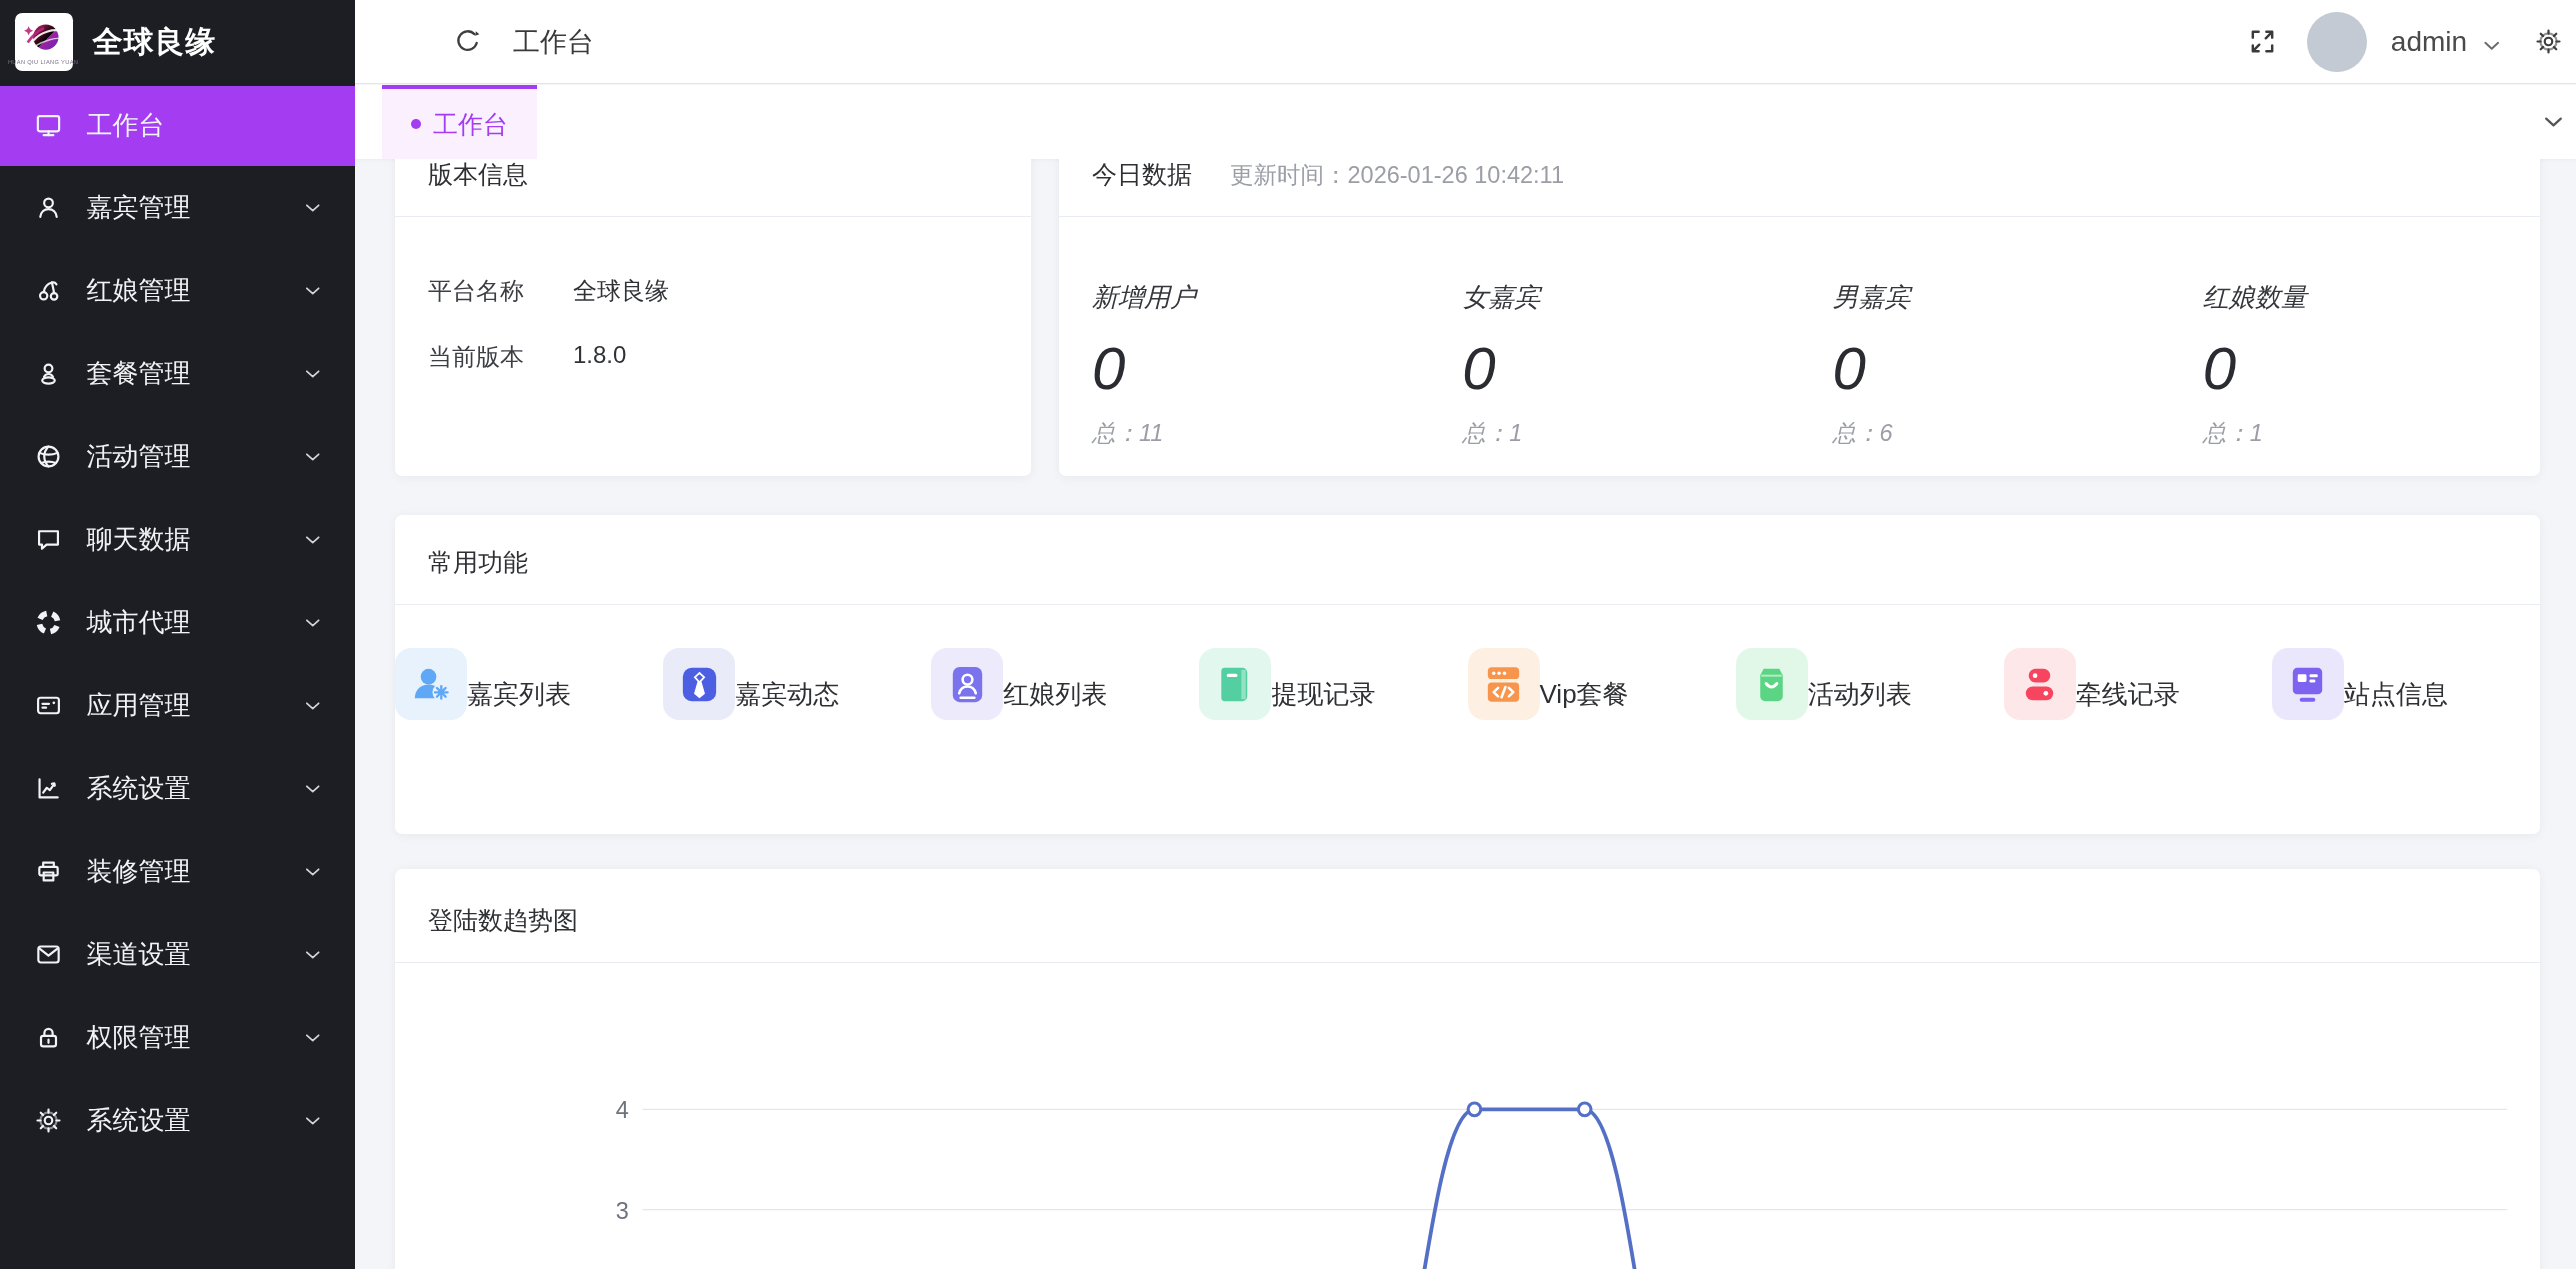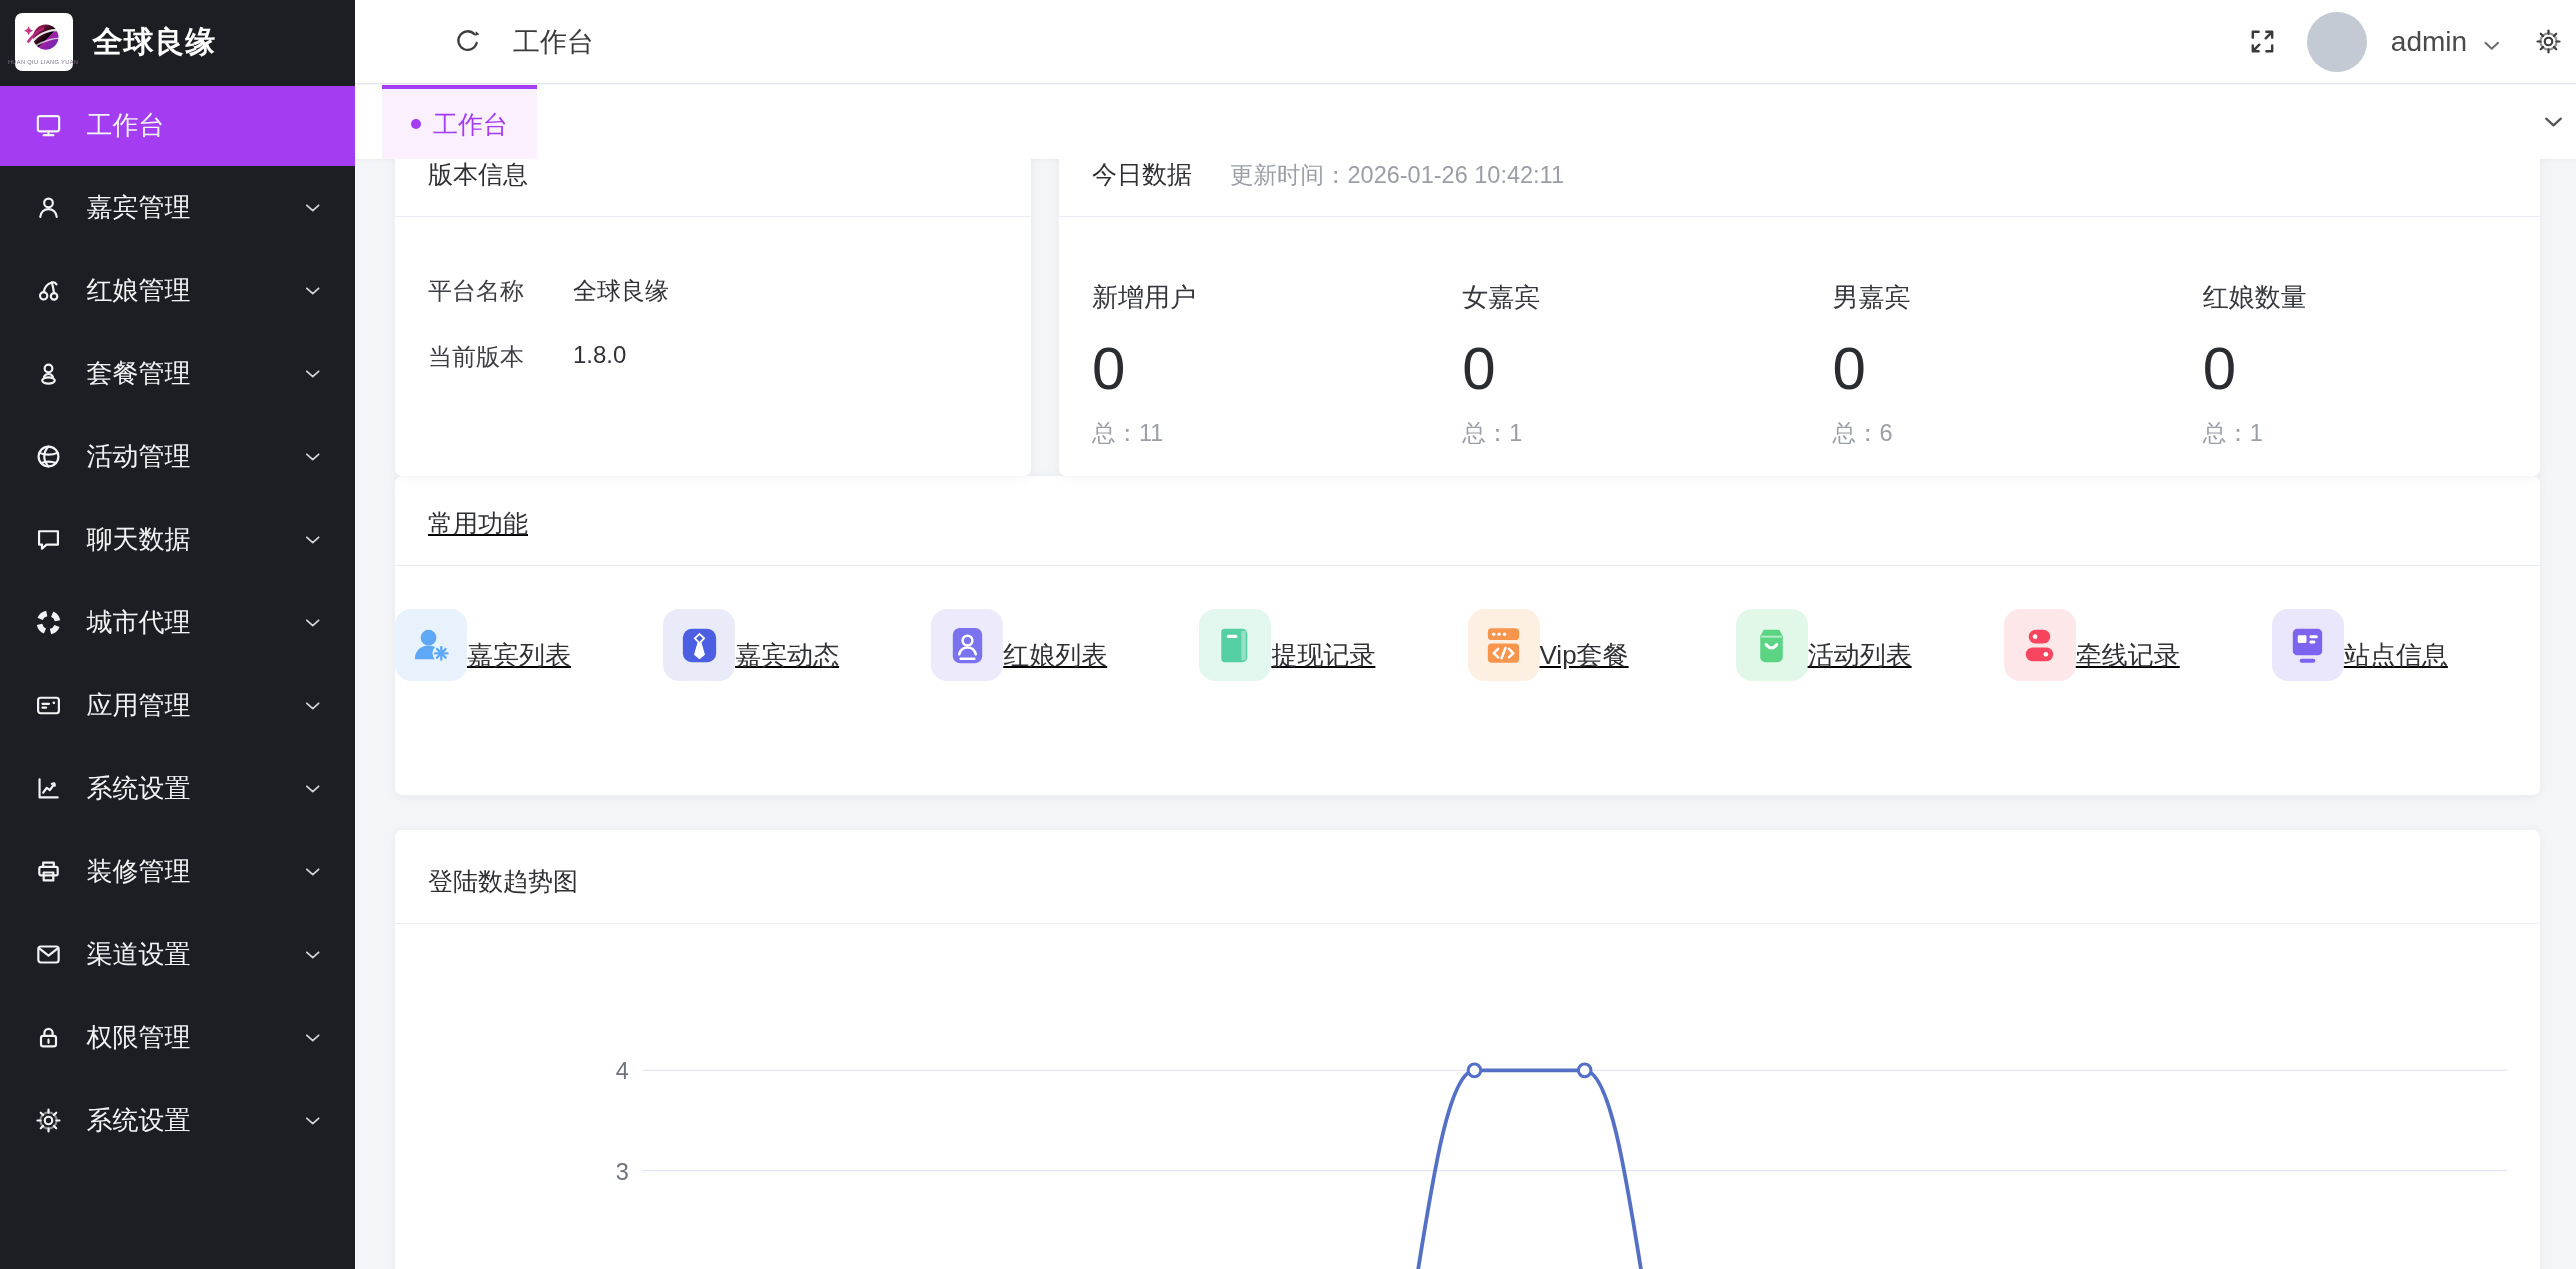--- a/index.html
+++ b/index.html
@@ -50,25 +50,25 @@
   .card-title{font-size:25px;color:#2f3033;font-weight:500;line-height:29px;}
   .row1{display:flex;gap:28px;margin-top:-32px;}
   .version-card{width:636px;height:349px;flex:0 0 auto;}
   .v-body{padding:58px 33px 0;}
   .v-row{display:flex;font-size:24px;margin-bottom:34px;}
   .v-label{width:145px;color:#3c3e44;}
   .v-value{color:#303236;}
   .today-card{flex:1;height:349px;}
   .update-time{font-size:23.5px;color:#9b9ea6;margin-left:38px;line-height:27px;}
   .stats{display:flex;padding-top:63px;}
-  .stat{width:25%;padding-left:33px;box-sizing:border-box;}
+  .stat{width:25%;padding-left:33px;box-sizing:border-box;font-style:italic;}
   .stat-label{font-size:26px;color:#35373c;}
   .stat-value{font-size:60px;color:#2a2c31;margin-top:23.5px;line-height:1;}
   .stat-total{font-size:23.5px;color:#9b9ea6;margin-top:18px;}
-  .quick-card{width:100%;height:319px;text-decoration:underline;}
+  .quick-card{width:100%;height:319px;margin-top:39px;}
   .quick-items{display:flex;padding-top:43px;}
   .q-item{flex:1;display:flex;flex-direction:row;align-items:center;cursor:pointer;}
   .q-tile{width:72px;height:72px;border-radius:16.3px;display:flex;align-items:center;justify-content:center;}
   .q-tile svg{width:47px;height:47px;display:block;}
   .q-label{font-size:26px;color:#2f3034;margin-top:20px;}
   .chart-card{width:100%;height:560px;margin-top:35px;}
   .chart-card .card-header{height:94px;}
   .chart-body{position:relative;}
   .chart-body svg{display:block;}
 </style>

